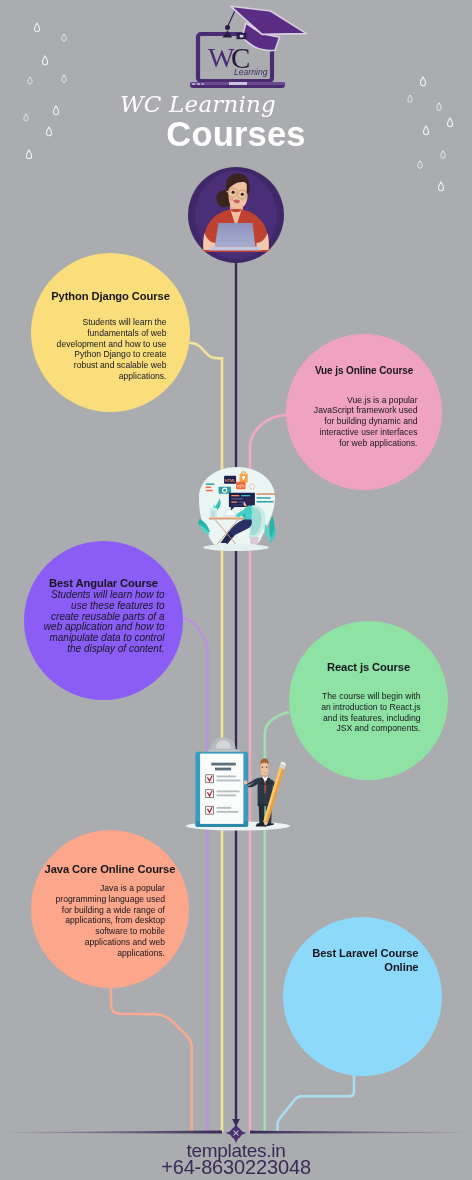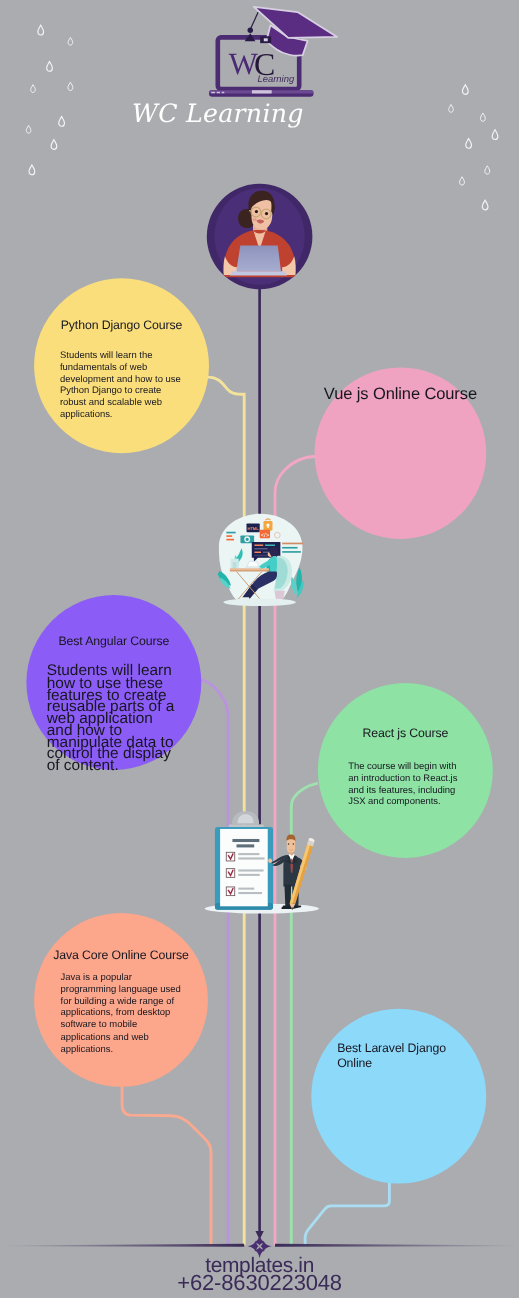--- a/index.html
+++ b/index.html
@@ -6,45 +6,45 @@
   body{width:472px;height:1180px;overflow:hidden;background:#ABACB0;
        font-family:"Liberation Sans",sans-serif;position:relative;
        -webkit-font-smoothing:antialiased;}
   .page{position:absolute;left:0;top:0;width:472px;height:1180px;overflow:hidden;
         background:#ABACB0;}
   .layer{position:absolute;left:0;top:0;width:472px;height:1180px;}
 
   
   .bubble{position:absolute;border-radius:50%;box-sizing:border-box;
           display:flex;flex-direction:column;align-items:center;}
-  .b-title{font-weight:normal;color:#17161f;text-align:left;line-height:1.25;
+  .b-title{font-weight:bold;color:#17161f;text-align:right;line-height:1.25;
            letter-spacing:-0.1px;}
-  .b-body{color:#17161f;text-align:left;}
+  .b-body{color:#17161f;text-align:right;}
 
   
   .brandline{position:absolute;width:396px;text-align:center;color:#fff;}
   .courses-word{position:absolute;width:472px;text-align:center;color:#fff;
                 font-weight:bold;}
 
   .footer-txt{position:absolute;width:472px;text-align:center;color:#3a2a57;}
 
   
   #bub0{left:31px;top:253px;width:159px;height:159px;background:#FADE7C;}
   #bub1{left:286px;top:334px;width:156px;height:156px;background:#F0A3C0;}
   #bub2{left:24px;top:541px;width:159px;height:159px;background:#8b5cf6;}
   #bub3{left:289px;top:621px;width:159px;height:159px;background:#8DE2A4;}
   #bub4{left:31px;top:830px;width:158px;height:158px;background:#FCA68B;}
   #bub5{left:283px;top:917px;width:159px;height:159px;background:#8CD9FA;}
 
   #bub0 .b-title{font-size:11.2px;margin-top:36px;}
   #bub0 .b-body{font-size:8.6px;line-height:10.75px;width:112px;margin-top:14px;}
-  #bub1 .b-title{font-size:15px;margin-top:16px;}
+  #bub1 .b-title{font-size:10px;margin-top:31px;}
   #bub1 .b-body{font-size:8.6px;line-height:10.75px;width:107px;margin-top:17px;}
   #bub2 .b-title{font-size:11.2px;margin-top:35px;}
-  #bub2 .b-body{font-size:14px;line-height:10.75px;width:122px;margin-top:14px;}
+  #bub2 .b-body{font-size:10px;line-height:10.75px;width:122px;font-style:italic;}
   #bub3 .b-title{font-size:11.2px;margin-top:39px;}
   #bub3 .b-body{font-size:8.6px;line-height:10.75px;width:104px;margin-top:17px;}
   #bub4 .b-title{font-size:11.2px;margin-top:32px;}
   #bub4 .b-body{font-size:8.6px;line-height:10.75px;width:110px;margin-top:7px;}
   #bub5 .b-title{font-size:11.2px;margin-top:29px;width:112px;}
   #bub5 .b-body{font-size:8.6px;line-height:10.75px;width:99px;margin-top:3px;}
 
   #ftw{top:1140px;font-size:19px;letter-spacing:-0.3px;}
   #ftp{top:1156px;font-size:20px;letter-spacing:-0.15px;}
 
@@ -142,20 +142,21 @@
       <rect x="239.8" y="34.8" width="3.6" height="2.7" fill="#D6CEE2"></rect>
     </g>
     <g>
       <text x="208" y="67" font-family="'Liberation Serif',serif" font-size="28" fill="#4A2A74">W</text>
       <text x="231" y="68" font-family="'Liberation Serif',serif" font-size="29" fill="#241738">C</text>
       <text x="234" y="74.5" font-family="'Liberation Sans',sans-serif" font-style="italic" font-size="8.6" fill="#3E2B5A">Learning</text>
     </g>
   </svg>
 
   <div class="brandline">WC Learning</div>
+  <div class="courses-word">Courses</div>
 
   <svg class="layer" viewBox="0 0 472 1180" width="472" height="1180">
     <defs>
       <clipPath id="avclip">
           <circle cx="236" cy="215" r="48"></circle>
         </clipPath>
       <linearGradient id="lapg" x1="0" y1="0" x2="0" y2="1">
         <stop offset="0" stop-color="#8D93BC"></stop>
           <stop offset="1" stop-color="#A7ADD0"></stop>
       </linearGradient>
@@ -314,39 +315,40 @@
     <ellipse cx="236" cy="547.5" rx="33" ry="3.4" fill="#E4EFEF"></ellipse>
   </svg>
 
   <div class="bubble" id="bub0">
     <div class="b-title">Python Django Course</div>
     <div class="b-body">Students will learn the fundamentals of web development and how to use Python Django to create robust and scalable web applications.</div>
   </div>
 
   <div class="bubble" id="bub1">
     <div class="b-title">Vue js Online Course</div>
+    <div class="b-body">Vue.js is a popular JavaScript framework used for building dynamic and interactive user interfaces for web applications.</div>
   </div>
 
   <div class="bubble" id="bub2">
     <div class="b-title">Best Angular Course</div>
     <div class="b-body">Students will learn how to use these features to create reusable parts of a web application and how to manipulate data to control the display of content.</div>
   </div>
 
   <div class="bubble" id="bub3">
     <div class="b-title">React js Course</div>
     <div class="b-body">The course will begin with an introduction to React.js and its features, including JSX and components.</div>
   </div>
 
   <div class="bubble" id="bub4">
     <div class="b-title">Java Core Online Course</div>
     <div class="b-body">Java is a popular programming language used for building a wide range of applications, from desktop software to mobile applications and web applications.</div>
   </div>
 
   <div class="bubble" id="bub5">
-    <div class="b-title">Best Laravel Django Online</div>
+    <div class="b-title">Best Laravel Course Online</div>
   </div>
 
   <svg class="layer" viewBox="0 0 472 1180" width="472" height="1180">
     <ellipse cx="238" cy="826" rx="52" ry="4.5" fill="#EDF3F4"></ellipse>
 
     <g>
       <path d="M 211.0 749.5 C 211.0 740.4 216.6 737.4 223.3 737.4
             C 230.0 737.4 235.6 740.4 235.6 749.5 Z" fill="#B7BBBF"></path>
       <path d="M 216.0 748.4 C 216.0 742.6 219.3 740.3 223.3 740.3
             C 227.3 740.3 230.6 742.6 230.6 748.4 Z" fill="#D4D7DA"></path>
@@ -457,15 +459,15 @@
                C 231.6 1135.6 229.2 1133.6 225.2 1133.0 Z"></path>
 
       <path d="M 246.8 1133.0 C 242.8 1133.6 240.4 1135.6 239.4 1138.0
                C 239.0 1135.4 238.2 1133.8 236.8 1133.0
                C 238.2 1132.2 239.0 1130.6 239.4 1128.0
                C 240.4 1130.4 242.8 1132.4 246.8 1133.0 Z"></path>
     </g>
   </svg>
 
   <div class="footer-txt" id="ftw">templates.in</div>
-  <div class="footer-txt" id="ftp">+62-8630223048</div>
+  <div class="footer-txt" id="ftp">+64-8630223048</div>
 
 </div>
 
 </body></html>

